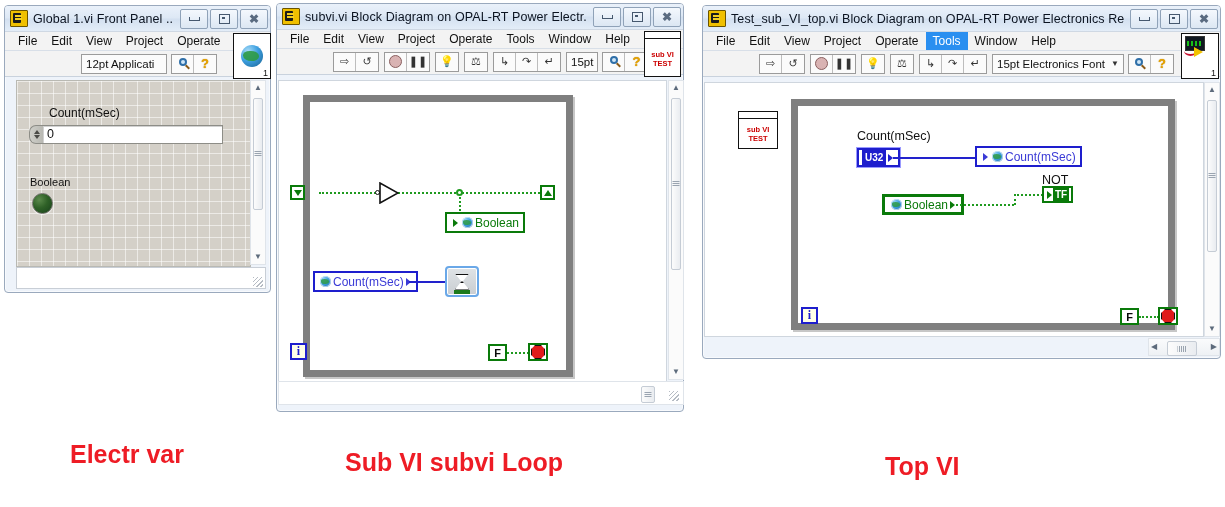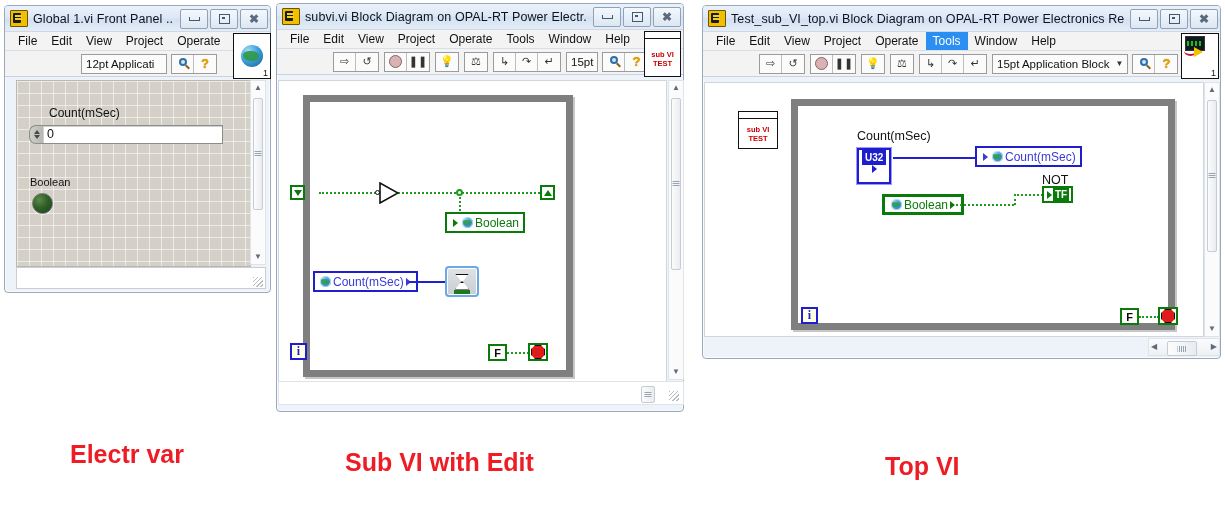--- a/index.html
+++ b/index.html
@@ -450,21 +450,21 @@
     </div>
     <div class="tgroup">
       <div class="tbtn">⚖</div>
     </div>
     <div class="tgroup">
       <div class="tbtn">↳</div>
       <div class="tbtn">↷</div>
       <div class="tbtn">↵</div>
     </div>
     <div class="fontbox">
-      <span>15pt Application Block</span>
+      <span>15pt Electronics Font</span>
       <span class="caret">▼</span>
     </div>
     <div class="tgroup">
       <div class="tbtn">
           <span class="magn"></span>
         </div>
       <div class="tbtn">
           <span class="qmark">?</span>
         </div>
     </div>
@@ -475,22 +475,22 @@
     <div class="subvi-badge" style="left:33px;top:28px;width:38px;height:36px;">
       <span class="bar"></span>
       <span style="margin-top:8px;">sub VI</span>
       <span>TEST</span>
     </div>
 
     <div class="loop" style="left:86px;top:16px;width:384px;height:231px;"></div>
 
     <div style="position:absolute;left:152px;top:46px;font-size:12.5px;color:#111;">Count(mSec)</div>
 
-    <div class="term term-blue" style="left:152px;top:65px;height:36px;padding:0 3px;background:#fff;
-                border:2px solid #1e1ecd;box-shadow:0 0 0 1px #9a9aff;flex-direction:column;">
+    <div class="term term-blue" style="left:152px;top:65px;height:19px;padding:0 3px;background:#fff;
+                border:2px solid #1e1ecd;box-shadow:0 0 0 1px #9a9aff;">
       <span style="background:#1e1ecd;color:#fff;font-size:10px;font-weight:bold;
                    padding:0 3px;line-height:15px;display:inline-block;">U32</span>
       <span class="arrow-r" style="color:#1e1ecd;"></span>
     </div>
 
     <div class="wire-b" style="left:188px;top:74px;width:84px;"></div>
 
     <div class="term term-blue" style="left:270px;top:63px;height:21px;padding:0 4px;">
       <span class="arrow-r" style="color:#3a3ad6;"></span>
       <span class="globe"></span>
@@ -537,14 +537,14 @@
     <div class="sb-arrow" style="position:absolute;left:2px;top:2px;">◀</div>
     <div class="sb-thumb" style="position:absolute;left:18px;top:2px;width:28px;height:13px;">
       <span class="sb-grip" style="width:9px;
             background:repeating-linear-gradient(to right,#9aa4b0 0 1px,transparent 1px 2px);"></span>
     </div>
     <div class="sb-arrow" style="position:absolute;right:2px;top:2px;">▶</div>
   </div>
 </div>
 
 <div class="caption" style="left:70px;top:440px;">Electr var</div>
-<div class="caption" style="left:345px;top:448px;">Sub VI with Edit</div>
+<div class="caption" style="left:345px;top:448px;">Sub VI subvi Loop</div>
 <div class="caption" style="left:885px;top:452px;">Top VI</div>
 
 </body></html>

